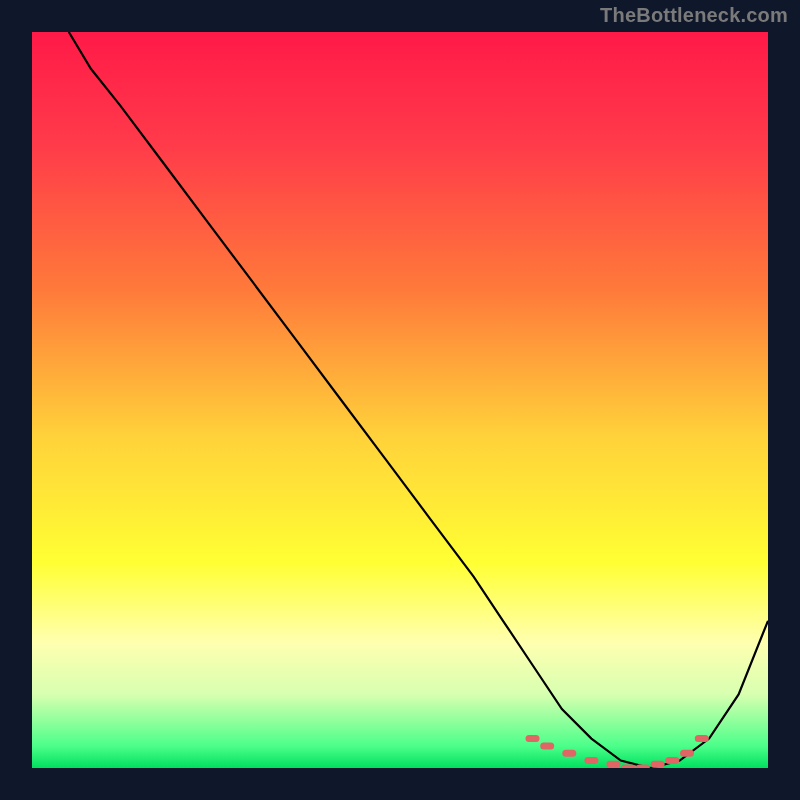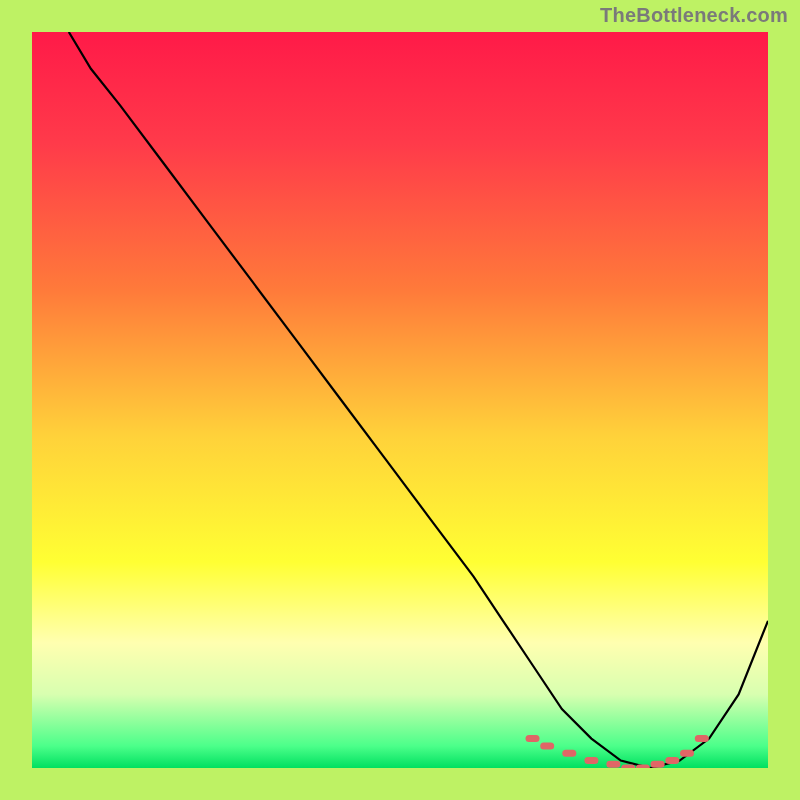--- a/index.html
+++ b/index.html
@@ -10,21 +10,21 @@
     background: #000;
     overflow: hidden;
     font-family: Arial, Helvetica, sans-serif;
   }
   .frame {
     position: absolute;
     left: 0;
     top: 0;
     width: 800px;
     height: 800px;
-    background: #bef264;
+    background: #0f172a;
   }
   .watermark {
     position: absolute;
     top: 4px;
     right: 12px;
     color: #7a7a7a;
     font-size: 20px;
     font-weight: 600;
     letter-spacing: 0.2px;
     user-select: none;

